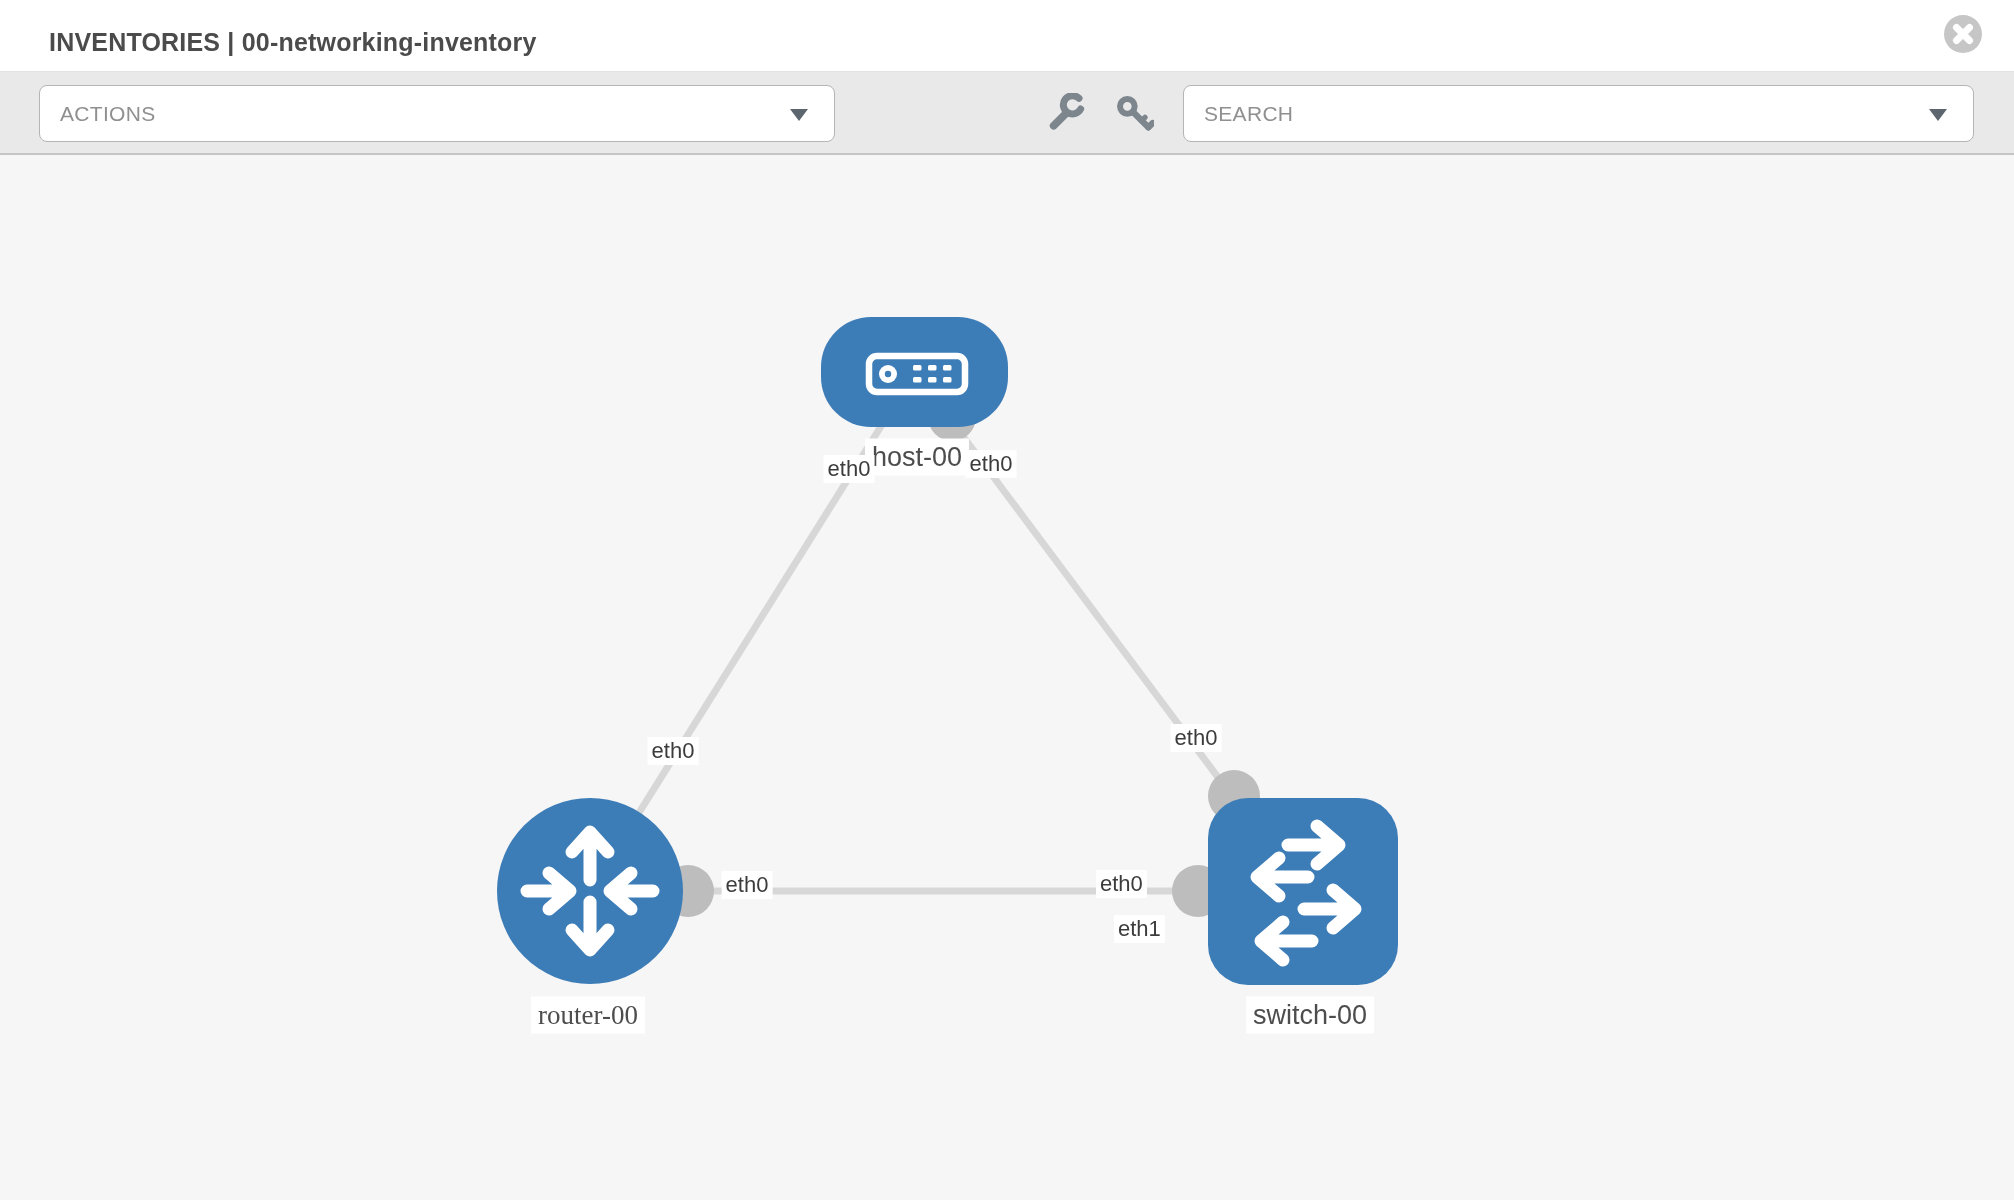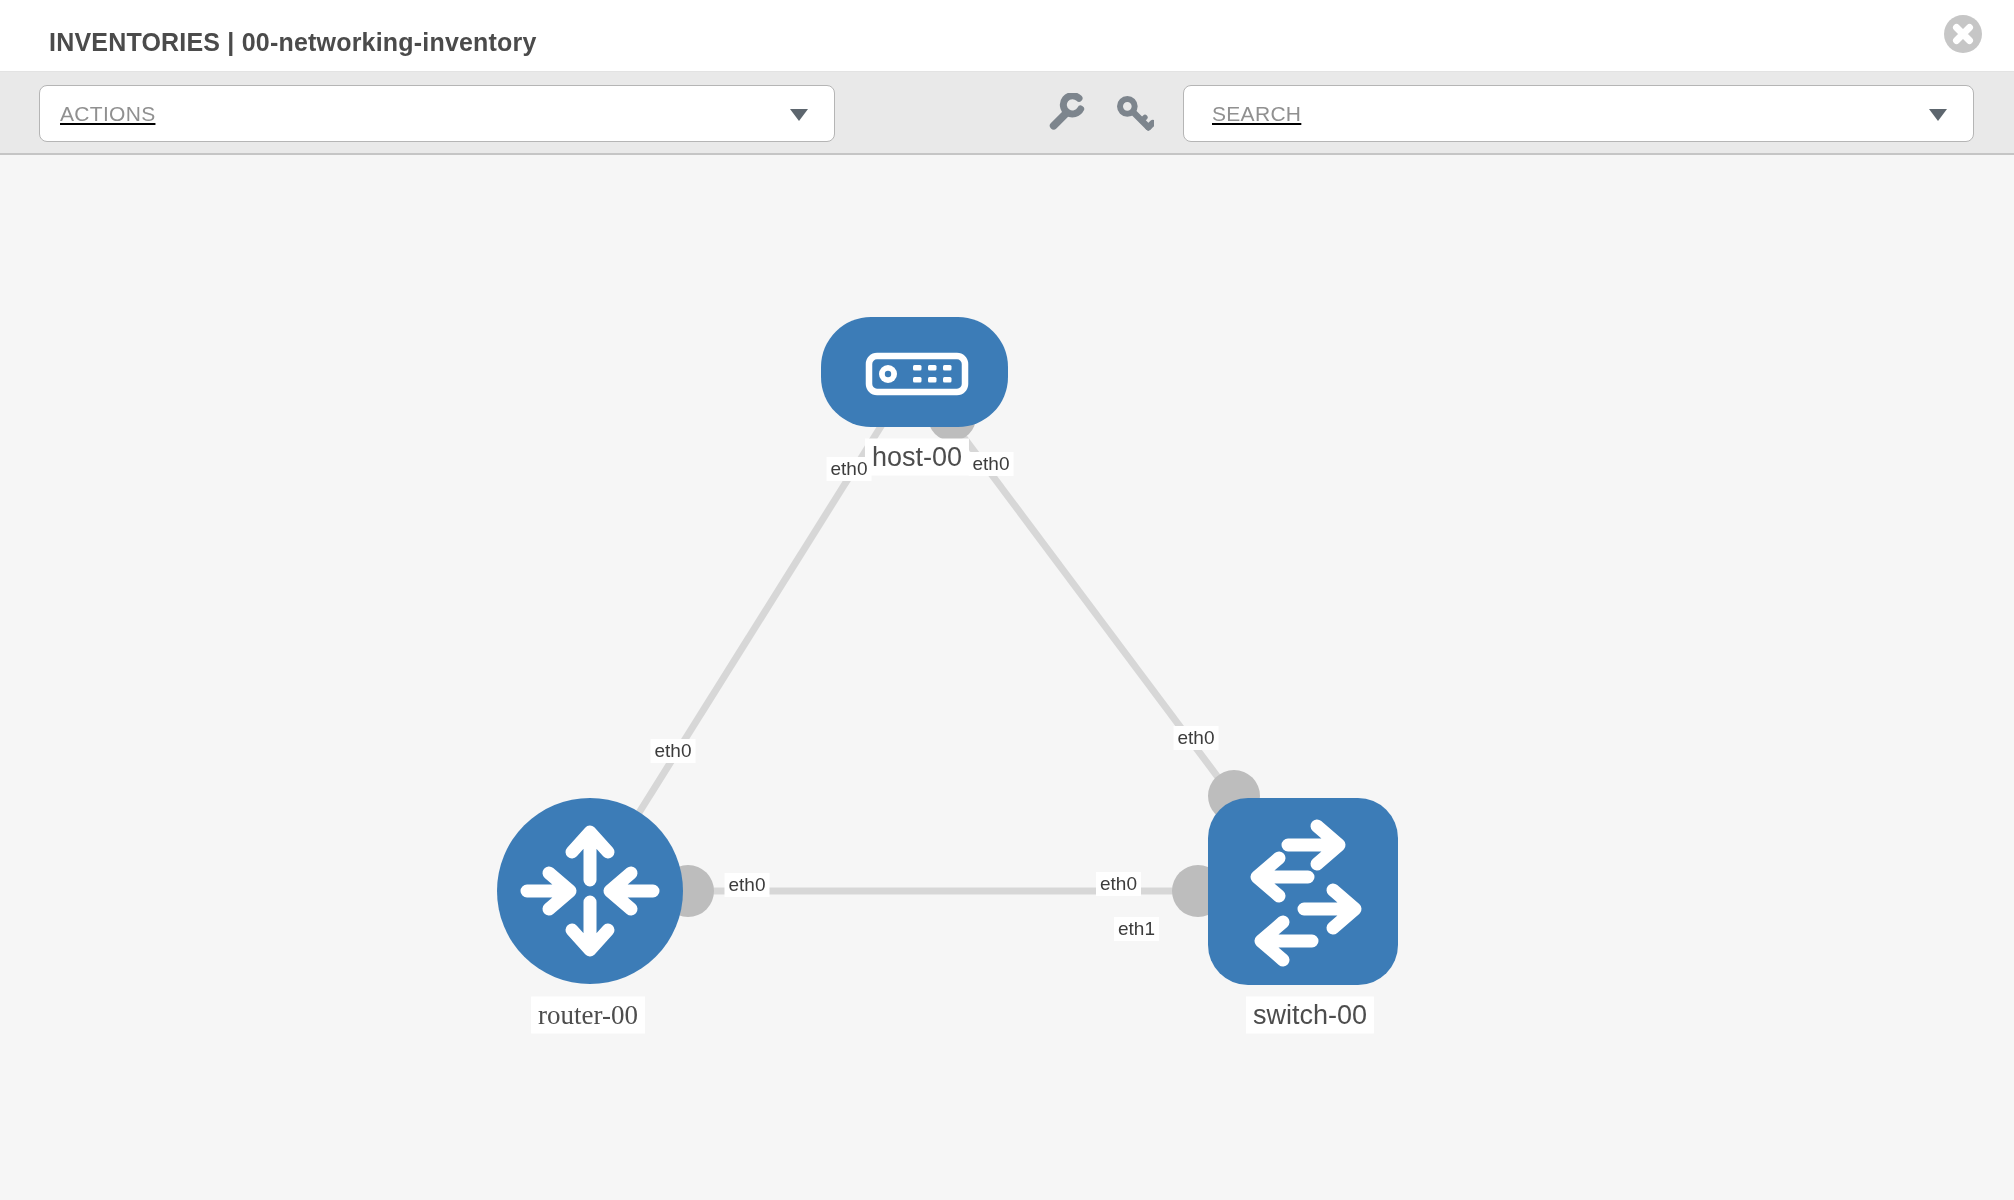--- a/index.html
+++ b/index.html
@@ -8,35 +8,35 @@
   .app { position:relative; width:2014px; height:1200px; background:#f6f6f6; overflow:hidden; }
 
   
   .header { position:absolute; left:0; top:0; width:2014px; height:72px; background:#ffffff; border-bottom:1px solid #e3e3e3; }
   .page-title { position:absolute; left:49px; top:6px; height:72px; line-height:72px; font-size:25px; font-weight:700; color:#4b4b4b; letter-spacing:.2px; }
   .close-btn { position:absolute; left:1944px; top:15px; width:38px; height:38px; border:none; background:#c6c6c6; border-radius:50%; cursor:pointer; padding:0; }
   .close-btn svg { display:block; margin:0 auto; }
 
   
   .toolbar { position:absolute; left:0; top:72px; width:2014px; height:83px; background:#e9e9e9; border-bottom:2px solid #c5c5c5; }
-  .dropdown { position:absolute; top:13px; height:57px; background:#ffffff; border:1px solid #b5b5b5; border-radius:8px; display:flex; align-items:center; cursor:pointer;text-decoration:underline; }
+  .dropdown { position:absolute; top:13px; height:57px; background:#ffffff; border:1px solid #b5b5b5; border-radius:8px; display:flex; align-items:center; cursor:pointer; }
   .dropdown .dd-label { padding-left:20px; font-size:21px; color:#909090; letter-spacing:.3px; }
   .dropdown .caret { position:absolute; right:26px; top:50%; margin-top:-5px; width:0; height:0; border-left:9px solid transparent; border-right:9px solid transparent; border-top:12px solid #5d666e; }
   .dd-actions { left:39px; width:796px; }
-  .dd-search { left:1183px; width:791px;padding-left:8px; }
+  .dd-search { left:1183px; width:791px; }
   .tool-btn { position:absolute; top:20px; width:44px; height:44px; background:transparent; border:none; cursor:pointer; padding:0; }
   .tool-btn.wrench { left:1044px; }
   .tool-btn.key { left:1112px; }
 
   
   .canvas { position:absolute; left:0; top:155px; width:2014px; height:1045px; background:#f6f6f6; }
   .canvas svg.topo { position:absolute; left:0; top:0; }
   .lbl { position:absolute; background:#ffffff; color:#3c3c3c; white-space:nowrap; z-index:3; }
   .node-label { font-size:27px; color:#4d4d4d; padding:3px 7px; transform:translate(-50%,-50%); }
-  .eth-label { font-size:19px; padding:1px 4px; transform:translate(-50%,-50%); }
+  .eth-label { font-size:22px; padding:1px 4px; transform:translate(-50%,-50%); }
   .eth-edge { transform:translateY(-50%); } 
 
   
   .zoom-panel { position:absolute; left:1620px; top:927px; right:0; bottom:0; background:#ffffff; border-top:1px solid #b1b1b1; border-left:1px solid #b1b1b1; z-index:5; }
   .zoom-level { position:absolute; left:0; top:12px; width:100%; text-align:center; font-size:20px; color:#2b2b2b; }
   .zoom-minus { position:absolute; left:30px; top:57px; width:27px; height:6px; background:#7e7e7e; border-radius:3px; border:none; cursor:pointer; padding:0; }
   .zoom-track { position:absolute; left:69px; top:50px; width:270px; height:21px; background:#ffffff; border:2px solid #bdbdbd; border-radius:11px; cursor:pointer; }
   .zoom-thumb { position:absolute; left:224px; top:42px; width:37px; height:37px; background:#3276b1; border-radius:50%; cursor:pointer; }
   .zoom-plus { position:absolute; left:357px; top:47px; width:28px; height:28px; background:transparent; border:none; cursor:pointer; padding:0; }
   .zoom-plus .h { position:absolute; left:1px; top:11px; width:26px; height:6px; background:#7e7e7e; border-radius:3px; }

